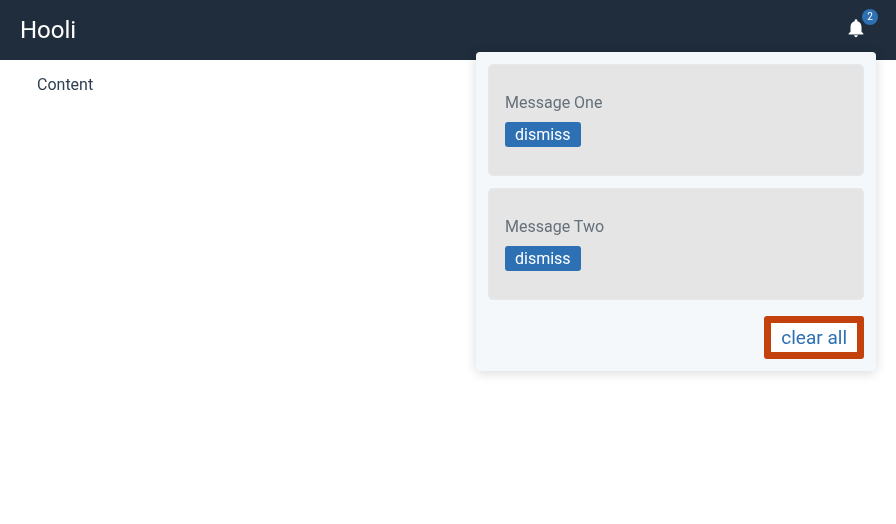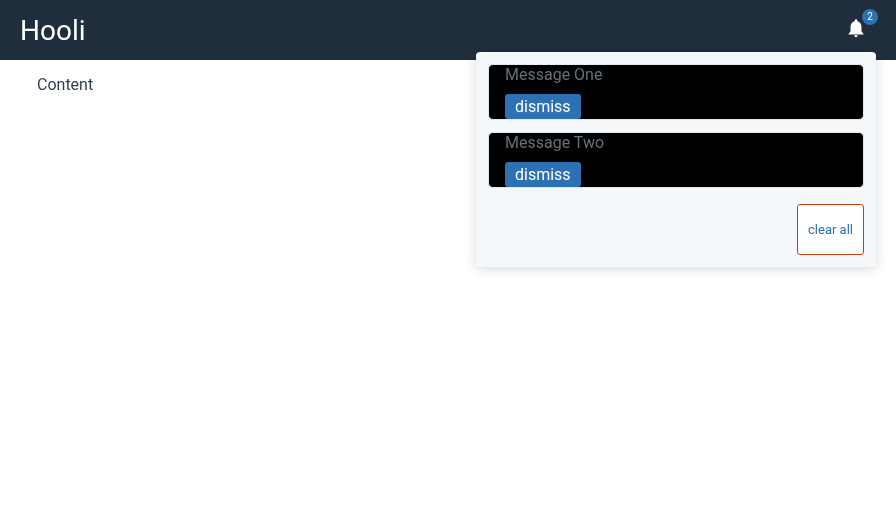--- a/index.html
+++ b/index.html
@@ -19,21 +19,21 @@
       background: #1f2d3d;
       height: 60px;
       display: flex;
       align-items: center;
       justify-content: space-between;
       padding: 0 20px;
       position: relative;
     }
     .header-title {
       color: #ffffff;
-      font-size: 28px;
+      font-size: 24px;
       font-weight: 400;
     }
     .bell-wrapper {
       position: relative;
       width: 28px;
       height: 28px;
       cursor: pointer;
       display: flex;
       align-items: center;
       justify-content: center;
@@ -68,24 +68,24 @@
       position: absolute;
       top: 52px;
       right: 20px;
       width: 400px;
       background: #f5f8fa;
       border-radius: 4px;
       box-shadow: 0 2px 12px rgba(0,0,0,0.15);
       padding: 12px;
     }
     .message-card {
-      background: #000000;
+      background: #e5e5e5;
       border: 1px solid #e4e9ed;
       border-radius: 5px;
-      padding: 0 16px;
+      padding: 28px 16px;
       margin-bottom: 12px;
     }
     .message-card:last-of-type {
       margin-bottom: 12px;
     }
     .message-title {
       color: #66707a;
       font-size: 16px;
       margin-bottom: 10px;
       font-weight: 400;
@@ -101,24 +101,24 @@
       font-family: inherit;
     }
     .dropdown-footer {
       display: flex;
       justify-content: flex-end;
       padding-top: 4px;
     }
     .clear-all-btn {
       background: #ffffff;
       color: #2d70b3;
-      border: 1px solid #c2410c;
+      border: 7px solid #c2410c;
       border-radius: 3px;
-      padding: 17px 10px;
-      font-size: 13px;
+      padding: 3px 10px;
+      font-size: 19px;
       cursor: pointer;
       font-family: inherit;
     }
   </style>
 </head>
 <body>
 
 <div class="header">
   <div class="header-title">Hooli</div>
   <div class="bell-wrapper">

